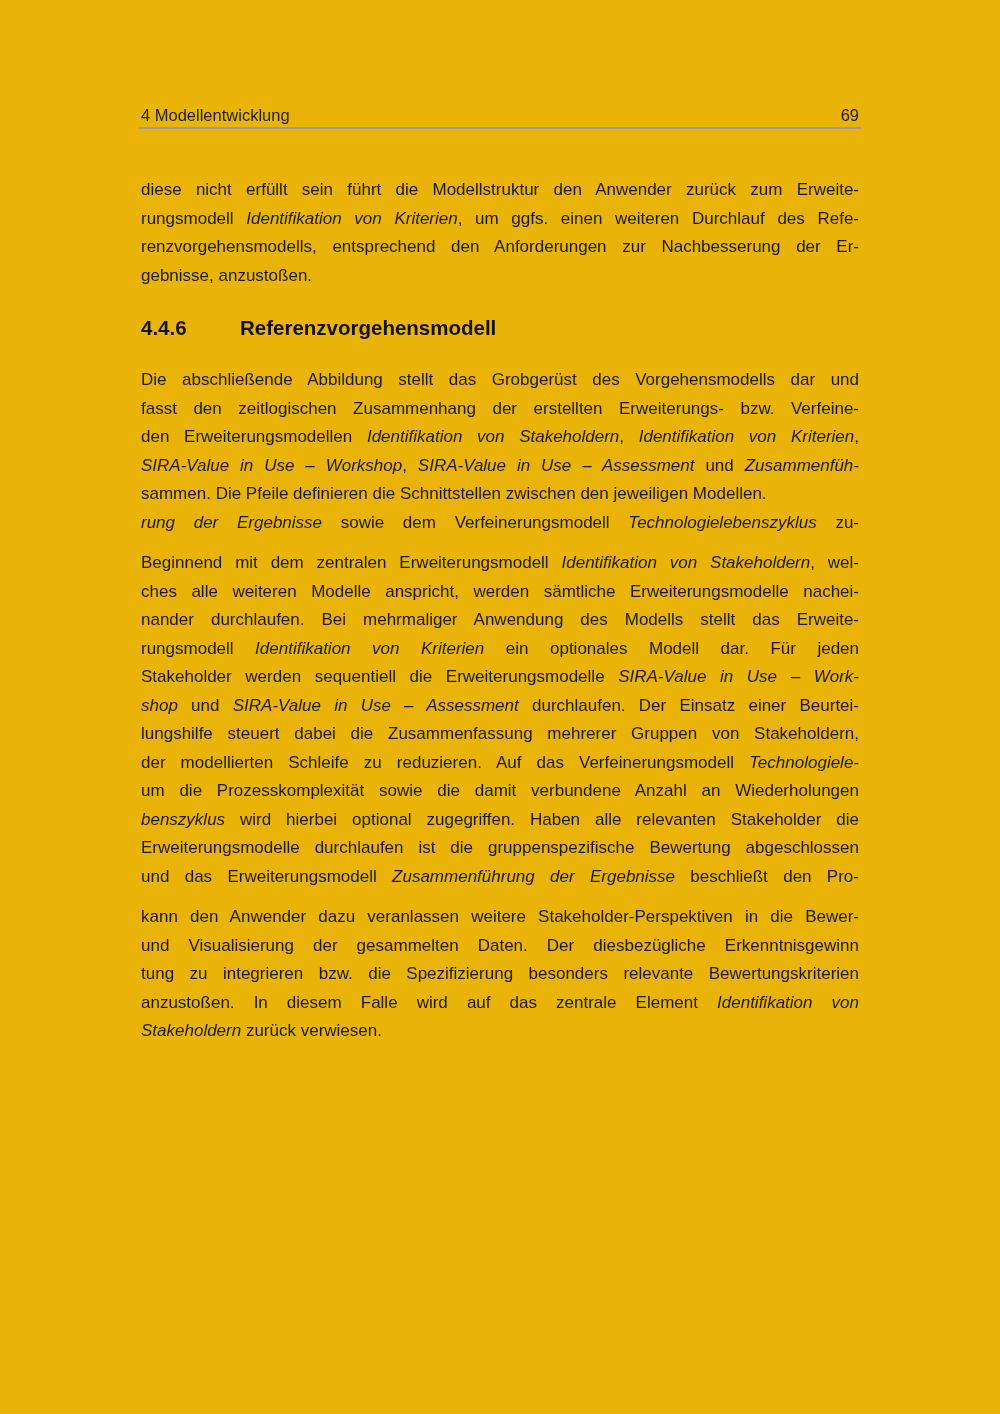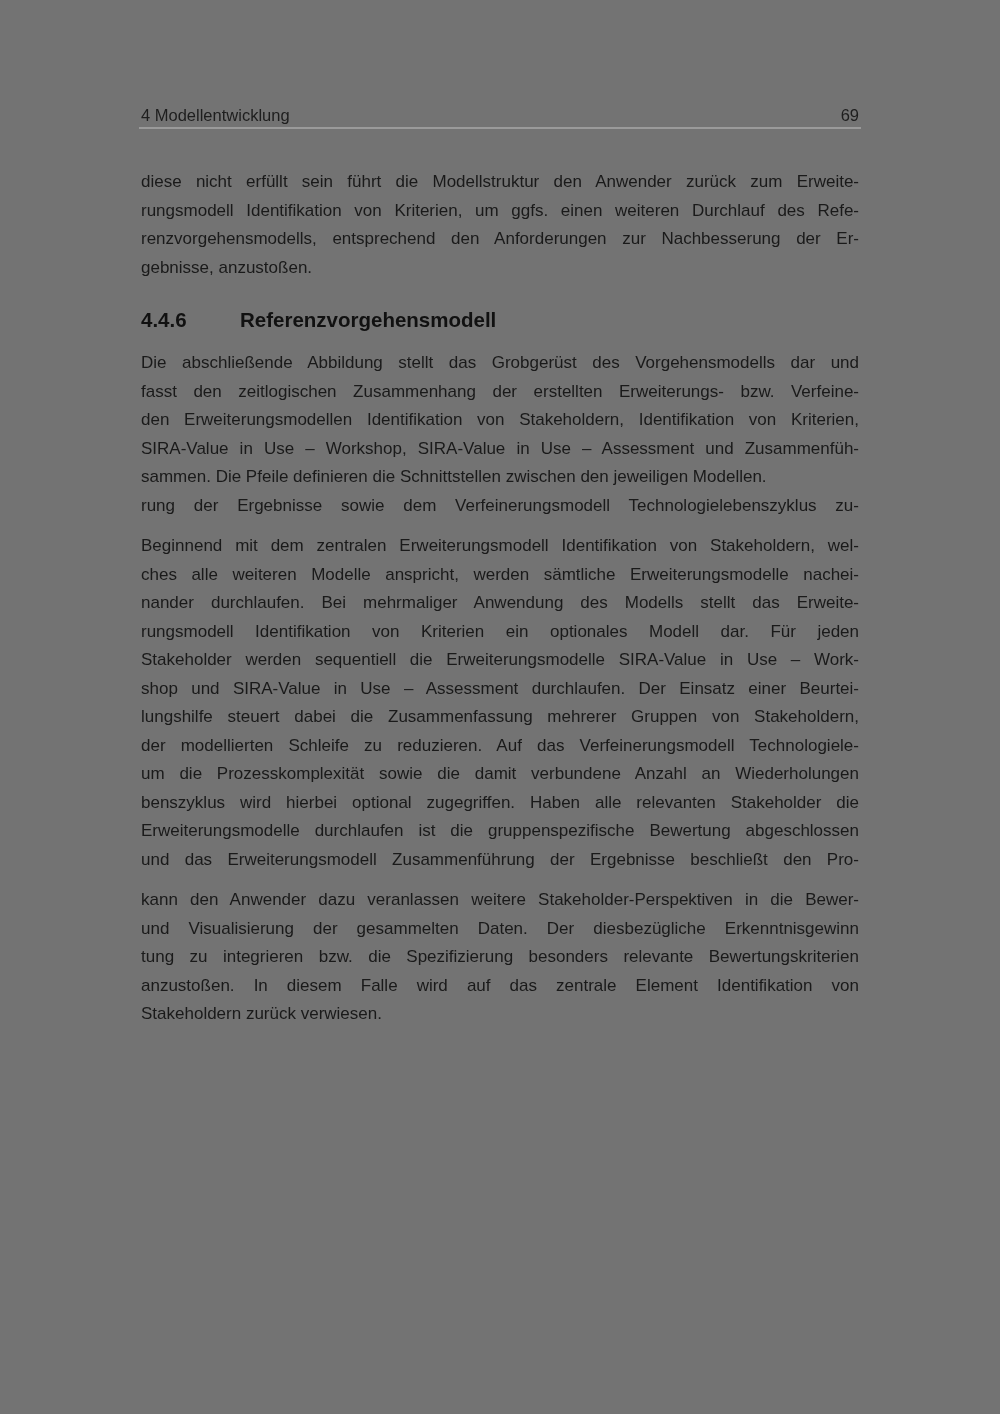--- a/index.html
+++ b/index.html
@@ -6,47 +6,47 @@
   html, body { margin: 0; padding: 0; }
   body {
     width: 1000px; height: 1414px;
     background: #ffffff;
     font-family: "Liberation Sans", sans-serif;
     color: #1a1a1a;
   }
   .page {
     position: relative;
     width: 1000px; height: 1414px;
-    background: #737373;
+    background: #eab308;
     overflow: hidden;
   }
   .pheader {
     position: absolute;
     left: 141px; top: 105px; width: 718px;
     display: flex; justify-content: space-between; align-items: baseline;
     font-size: 16.5px; line-height: 20px; color: #1e1e1e;
   }
   .rule {
     position: absolute;
     left: 139px; top: 127px; width: 722px; height: 2px;
     background: #9a9a9a;
   }
   .content {
     position: absolute;
-    left: 141px; top: 168px; width: 718px;
+    left: 141px; top: 176px; width: 718px;
     font-size: 17px; line-height: 28.5px;
   }
   .paragraph { margin: 0 0 12px 0; }
   .line { text-align: justify; text-align-last: justify; }
   .line.last { text-align-last: left; }
-  .it { }
+  .it { font-style: italic; }
   .section-heading {
     font-size: 20.5px; line-height: 24px; font-weight: 700;
     color: #111111;
-    margin: 26px 0 17px 0;
+    margin: 26px 0 26px 0;
   }
   .sec-num { display: inline-block; width: 99px; }
 </style>
 </head>
 <body>
 
 <div class="page">
   <div class="pheader">
     <span>4 Modellentwicklung</span>
     <span>69</span>

